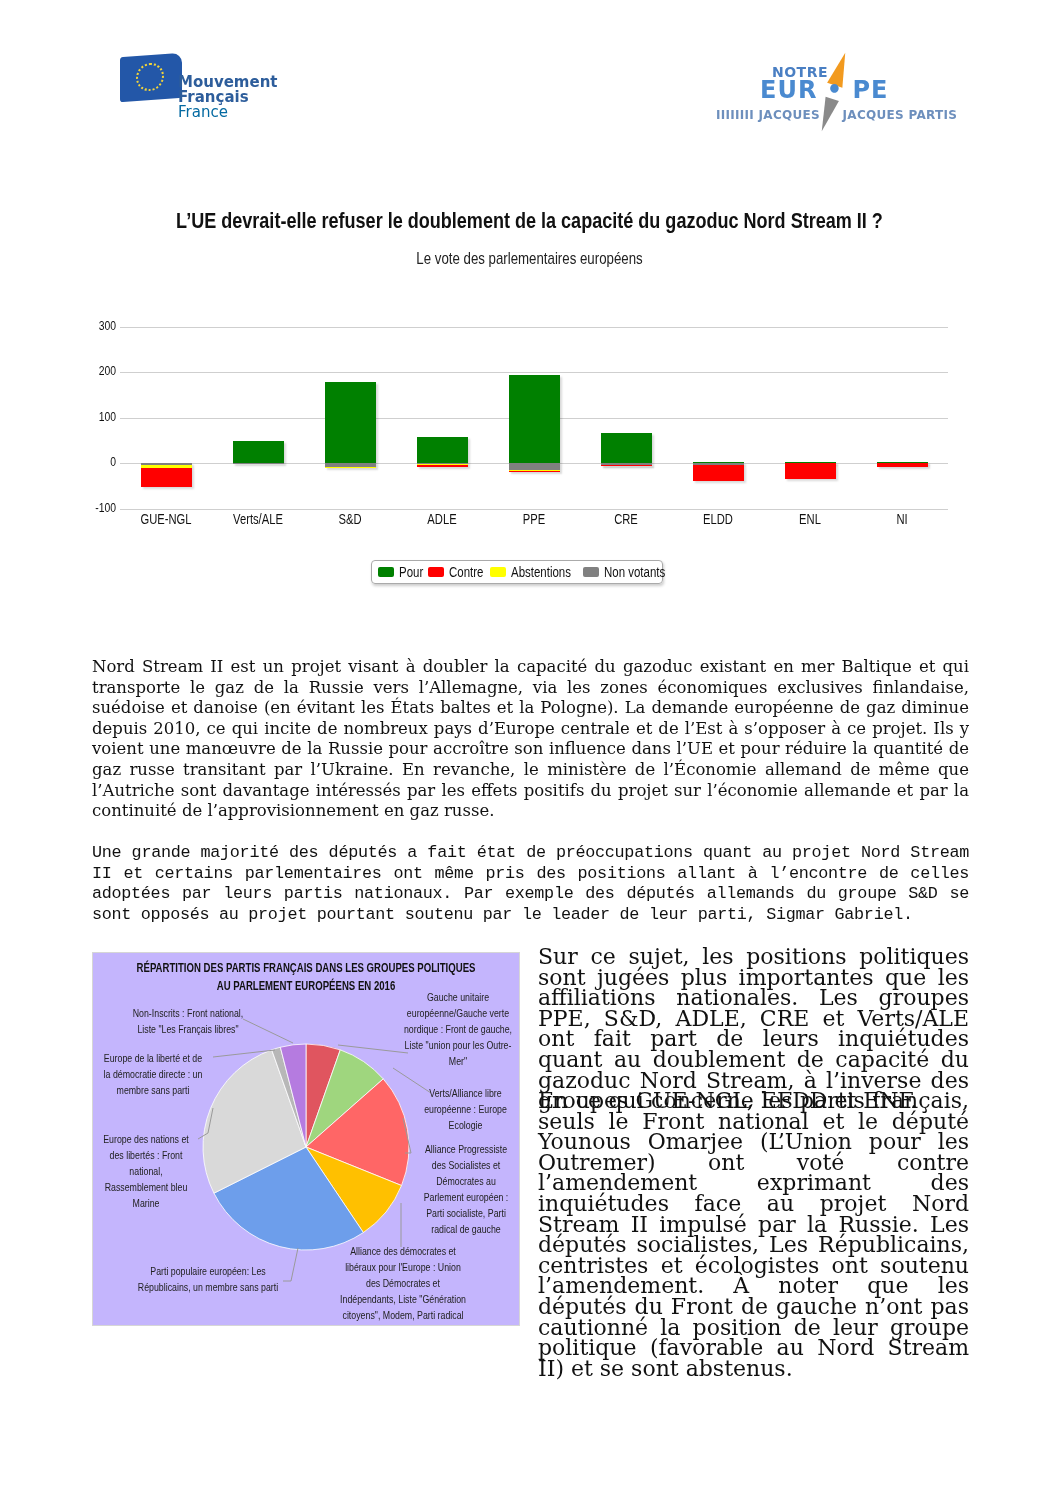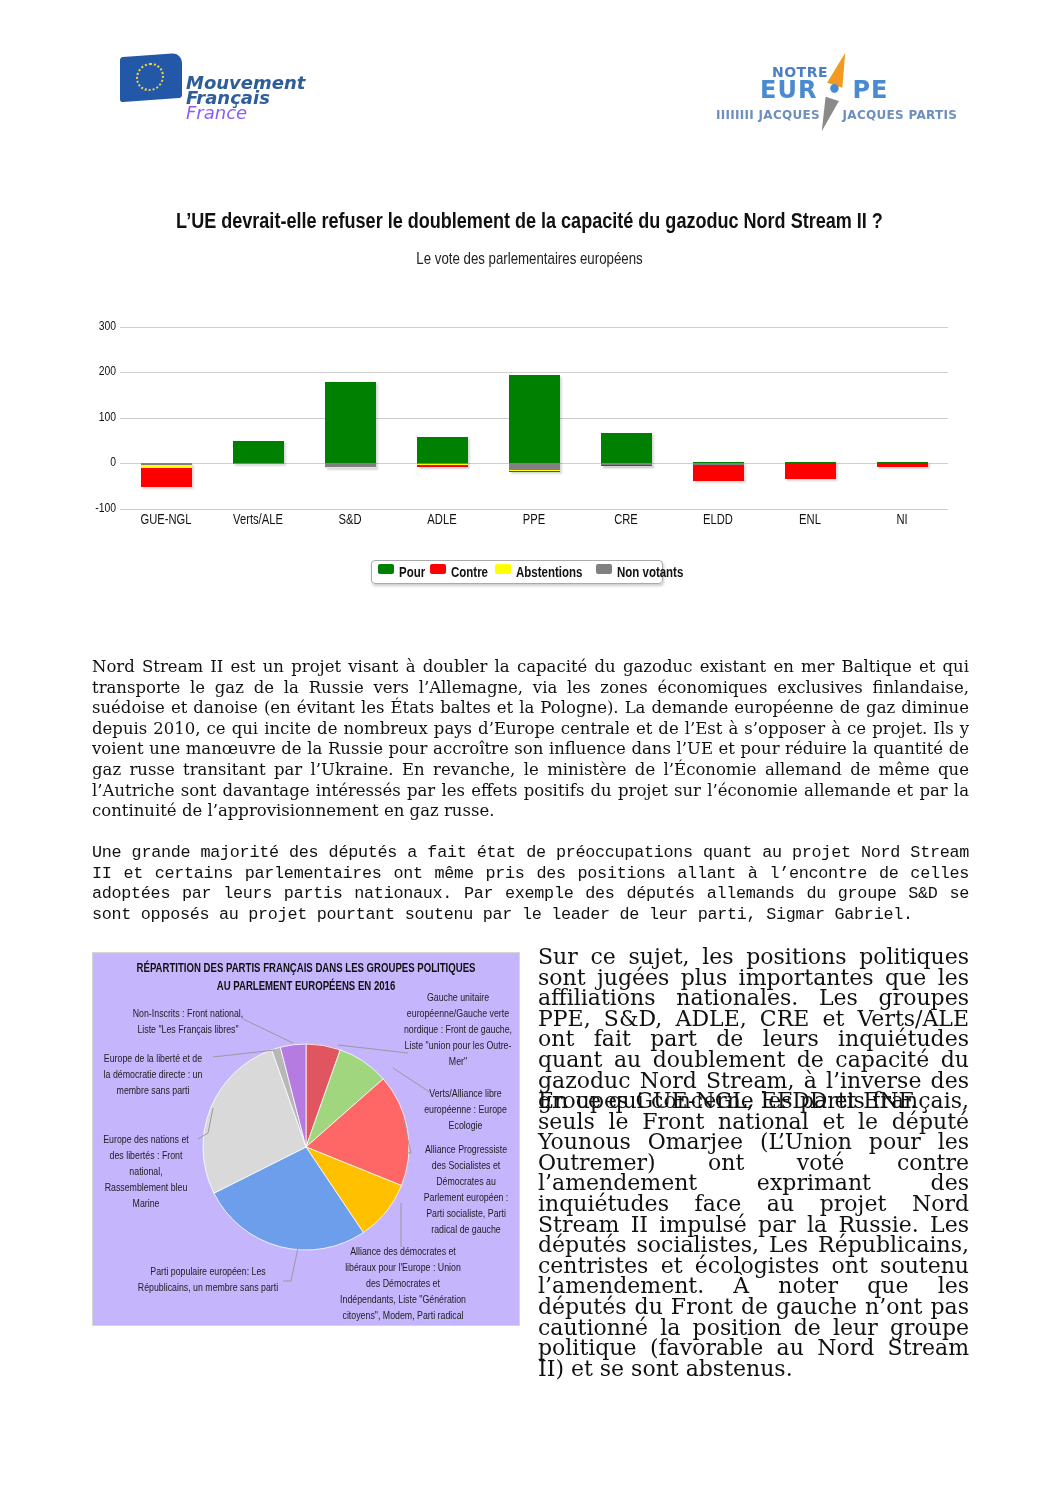--- a/index.html
+++ b/index.html
@@ -2,39 +2,39 @@
 <html><head>
 <meta charset="utf-8">
 <style>
   html, body { margin:0; padding:0; background:#fff; }
   body { width:1059px; height:1497px; position:relative; overflow:hidden; font-family:"DejaVu Serif", serif; color:#111; }
   .abs { position:absolute; }
   
   .me-logo { left:118px; top:50px; width:180px; height:80px; }
   .flag { position:absolute; left:2px; top:5px; width:62px; height:45px; background:#2357a8; transform:skewY(-4deg); border-radius:3px 10px 3px 3px; }
   .stars { position:absolute; left:16px; top:8px; width:28px; height:28px; border-radius:50%; border:2px dotted #f2d43a; box-sizing:border-box; }
-  .me-text { position:absolute; left:68px; top:25px; font-family:"DejaVu Sans", sans-serif; color:#2d5d9b; font-weight:bold; font-size:18px; line-height:15px;font-style:italic; }
-  .me-text .sub { font-weight:normal; color:#8b5cf6; }
+  .me-text { position:absolute; left:60px; top:25px; font-family:"DejaVu Sans", sans-serif; color:#2d5d9b; font-weight:bold; font-size:15px; line-height:15px; }
+  .me-text .sub { font-weight:normal; color:#0369a1; }
   .ne-logo { left:716px; top:40px; width:230px; height:95px; font-family:"DejaVu Sans", sans-serif; }
   .ne-notre { position:absolute; left:56px; top:24px; font-weight:bold; font-size:14px; color:#4a7fc3; letter-spacing:0.5px; }
   .ne-europe { position:absolute; left:44px; top:36px; font-weight:bold; font-size:24px; color:#4a8ad0; letter-spacing:1px; }
   .ne-inst { position:absolute; left:0px; top:68px; font-size:12px; font-weight:bold; color:#6d8fbd; letter-spacing:0.3px; white-space:nowrap; }
   .ne-needle-top { position:absolute; left:116px; top:12px; width:0; height:0; border-left:8px solid transparent; border-right:8px solid transparent; border-bottom:34px solid #f29a1f; transform:rotate(18deg); }
   .ne-needle-bot { position:absolute; left:104px; top:58px; width:0; height:0; border-left:7px solid transparent; border-right:7px solid transparent; border-top:34px solid #8a8a8a; transform:rotate(18deg); }
   
   .title { left:0; width:1059px; top:208px; text-align:center; font-family:"Liberation Sans", sans-serif; font-weight:bold; font-size:22px; transform:scaleX(0.82); letter-spacing:0px; }
   .subtitle { left:0; width:1059px; top:249px; text-align:center; font-family:"Liberation Sans", sans-serif; font-size:17px; transform:scaleX(0.78); color:#222; }
   
   .chart { left:90px; top:315px; width:870px; height:220px; }
   .ytick { position:absolute; left:0; width:26px; text-align:right; font-family:"Liberation Sans", sans-serif; font-size:13px; transform:scaleX(0.8); transform-origin:right center; }
   .gridline { position:absolute; left:30px; width:828px; height:1px; background:#cfcfcf; }
   .xlabel { position:absolute; width:92px; text-align:center; font-family:"Liberation Sans", sans-serif; font-size:14px; top:196px; transform:scaleX(0.8); }
   .seg { position:absolute; width:51px; box-shadow:2px 2px 2px rgba(0,0,0,0.15); }
   .legend { left:371px; top:560px; width:292px; height:24px; border:1px solid #aaa; border-radius:4px; box-shadow:1px 2px 3px rgba(0,0,0,0.2); font-family:"Liberation Sans", sans-serif; font-size:14px; display:flex; align-items:center; padding-left:6px; box-sizing:border-box; }
-  .legend-item { display:flex; margin-right:7px;font-weight:bold; }
+  .legend-item { display:flex; align-items:center; margin-right:7px; }
   .legend-swatch { width:16px; height:10px; margin-right:5px; border-radius:2px; }
   .legend-label { display:inline-block; transform:scaleX(0.82); transform-origin:left center; white-space:nowrap; margin-right:-8px; }
   
   .para { left:92px; width:877px; font-size:16.5px; line-height:20.6px; text-align:justify; color:#111; }
   .para2 { font-family:Liberation Mono, monospace; font-size:17.5px; }
   .col-right { left:538px; width:431px; font-size:22px; line-height:20.6px; text-align:justify; }
   
   .piebox { left:92px; top:952px; width:428px; height:374px; border:1px solid #d6d6d6; box-sizing:border-box; background:#c4b5fd; }
   .pie-title { position:absolute; left:0; width:100%; top:6px; text-align:center; font-family:"Liberation Sans", sans-serif; font-weight:bold; font-size:12px; line-height:18px; transform:scaleX(0.8); }
   .pie-label { position:absolute; font-family:"Liberation Sans", sans-serif; font-size:11px; line-height:16px; text-align:center; color:#222; transform:scaleX(0.8); }

